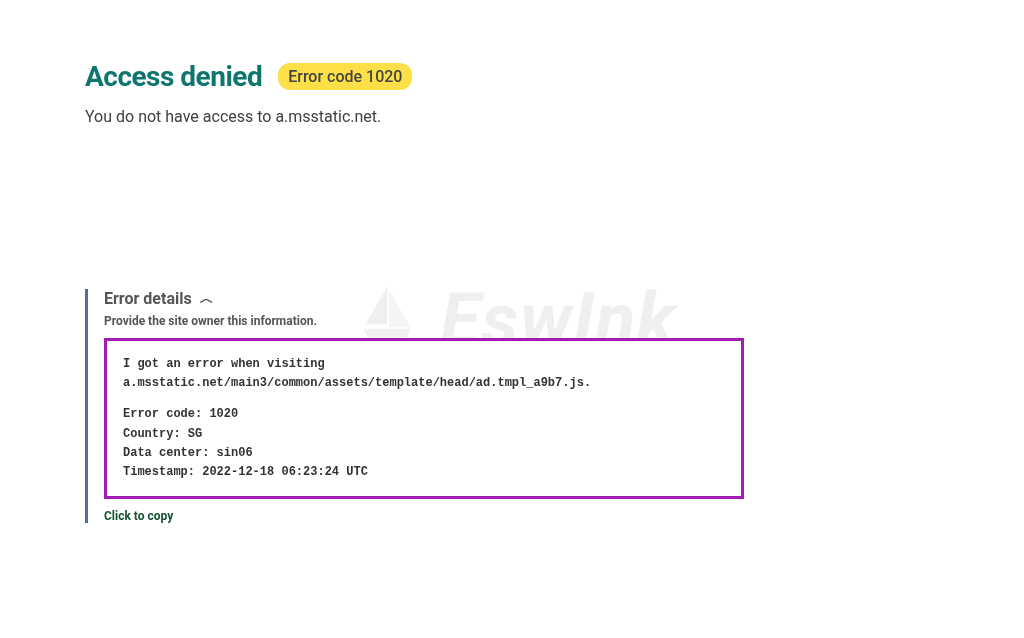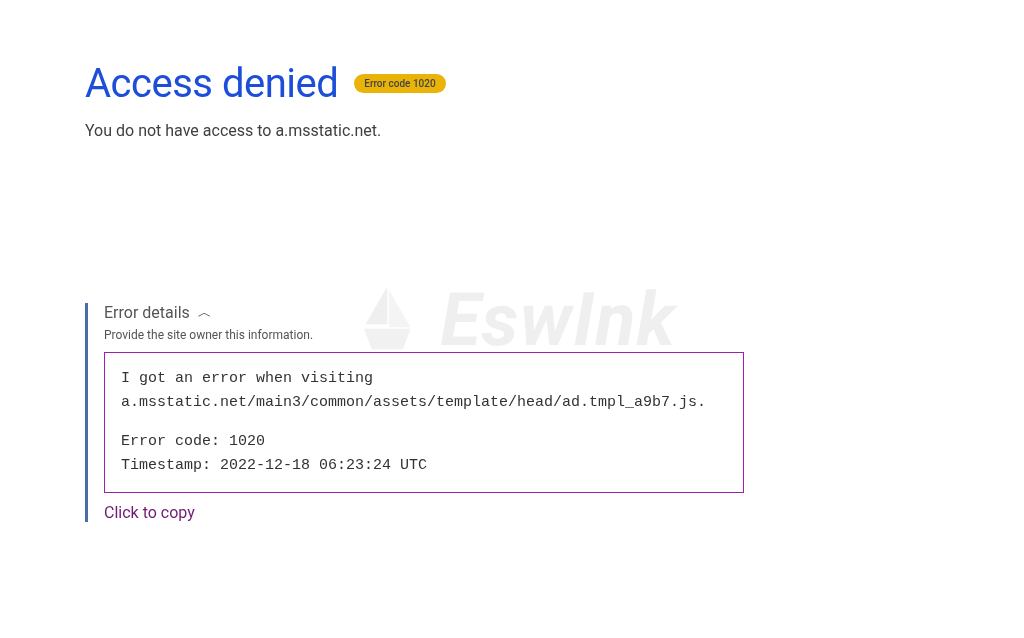--- a/index.html
+++ b/index.html
@@ -19,29 +19,29 @@
     .container {
       padding: 60px 85px 30px 85px;
     }
     .header-row {
       display: flex;
       align-items: center;
       gap: 16px;
       margin-bottom: 12px;
     }
     .title {
-      font-size: 40px;
-      font-weight: 400;
-      color: #1d4ed8;
+      font-size: 28px;
+      font-weight: 700;
+      color: #0f766e;
       letter-spacing: -0.5px;
     }
     .error-badge {
-      background: #eab308;
+      background: #fde047;
       color: #444444;
-      font-size: 10px;
+      font-size: 16px;
       padding: 4px 10px;
       border-radius: 12px;
       font-weight: 500;
     }
     .desc-line {
       font-size: 16px;
       color: #404040;
       margin-bottom: 6px;
       line-height: 1.5;
     }
@@ -67,20 +67,21 @@
     .watermark-logo {
       width: 78px;
       height: 78px;
     }
     .details-section {
       margin-top: 160px;
       border-left: 3px solid #4a6fa5;
       padding-left: 16px;
       position: relative;
       z-index: 1;
+      font-weight: bold;
     }
     .details-header {
       display: flex;
       align-items: center;
       gap: 8px;
       color: #555555;
       font-size: 16px;
       margin-bottom: 6px;
       cursor: pointer;
     }
@@ -88,35 +89,35 @@
       display: inline-block;
       font-size: 14px;
       color: #555;
     }
     .details-instruction {
       color: #555555;
       font-size: 12px;
       margin-bottom: 10px;
     }
     .details-box {
-      border: 1px solid #a21caf;
+      border: 3px solid #a21caf;
       padding: 14px 16px;
       font-family: "Courier New", Courier, monospace;
-      font-size: 15px;
+      font-size: 12px;
       color: #333;
       line-height: 1.6;
       background: #fff;
       max-width: 640px;
     }
     .details-box .spacer {
       height: 1em;
     }
     .copy-link {
-      color: #701a75;
-      font-size: 16px;
+      color: #14532d;
+      font-size: 12px;
       margin-top: 10px;
       cursor: pointer;
     }
   </style>
 </head>
 <body>
 
 <div class="watermark">
   <svg class="watermark-logo" viewBox="0 0 100 100">
     <path d="M50 8 L22 56 L50 56 Z" fill="#555"></path>
@@ -138,18 +139,20 @@
   <div class="details-section">
     <div class="details-header">
       <span>Error details</span>
       <span class="chevron">︿</span>
     </div>
     <div class="details-instruction">Provide the site owner this information.</div>
     <div class="details-box">
       <div>I got an error when visiting a.msstatic.net/main3/common/assets/template/head/ad.tmpl_a9b7.js.</div>
       <div class="spacer"></div>
       <div>Error code: 1020</div>
+      <div>Country: SG</div>
+      <div>Data center: sin06</div>
       <div>Timestamp: 2022-12-18 06:23:24 UTC</div>
     </div>
     <div class="copy-link">Click to copy</div>
   </div>
 
 </div>
 
 </body></html>

